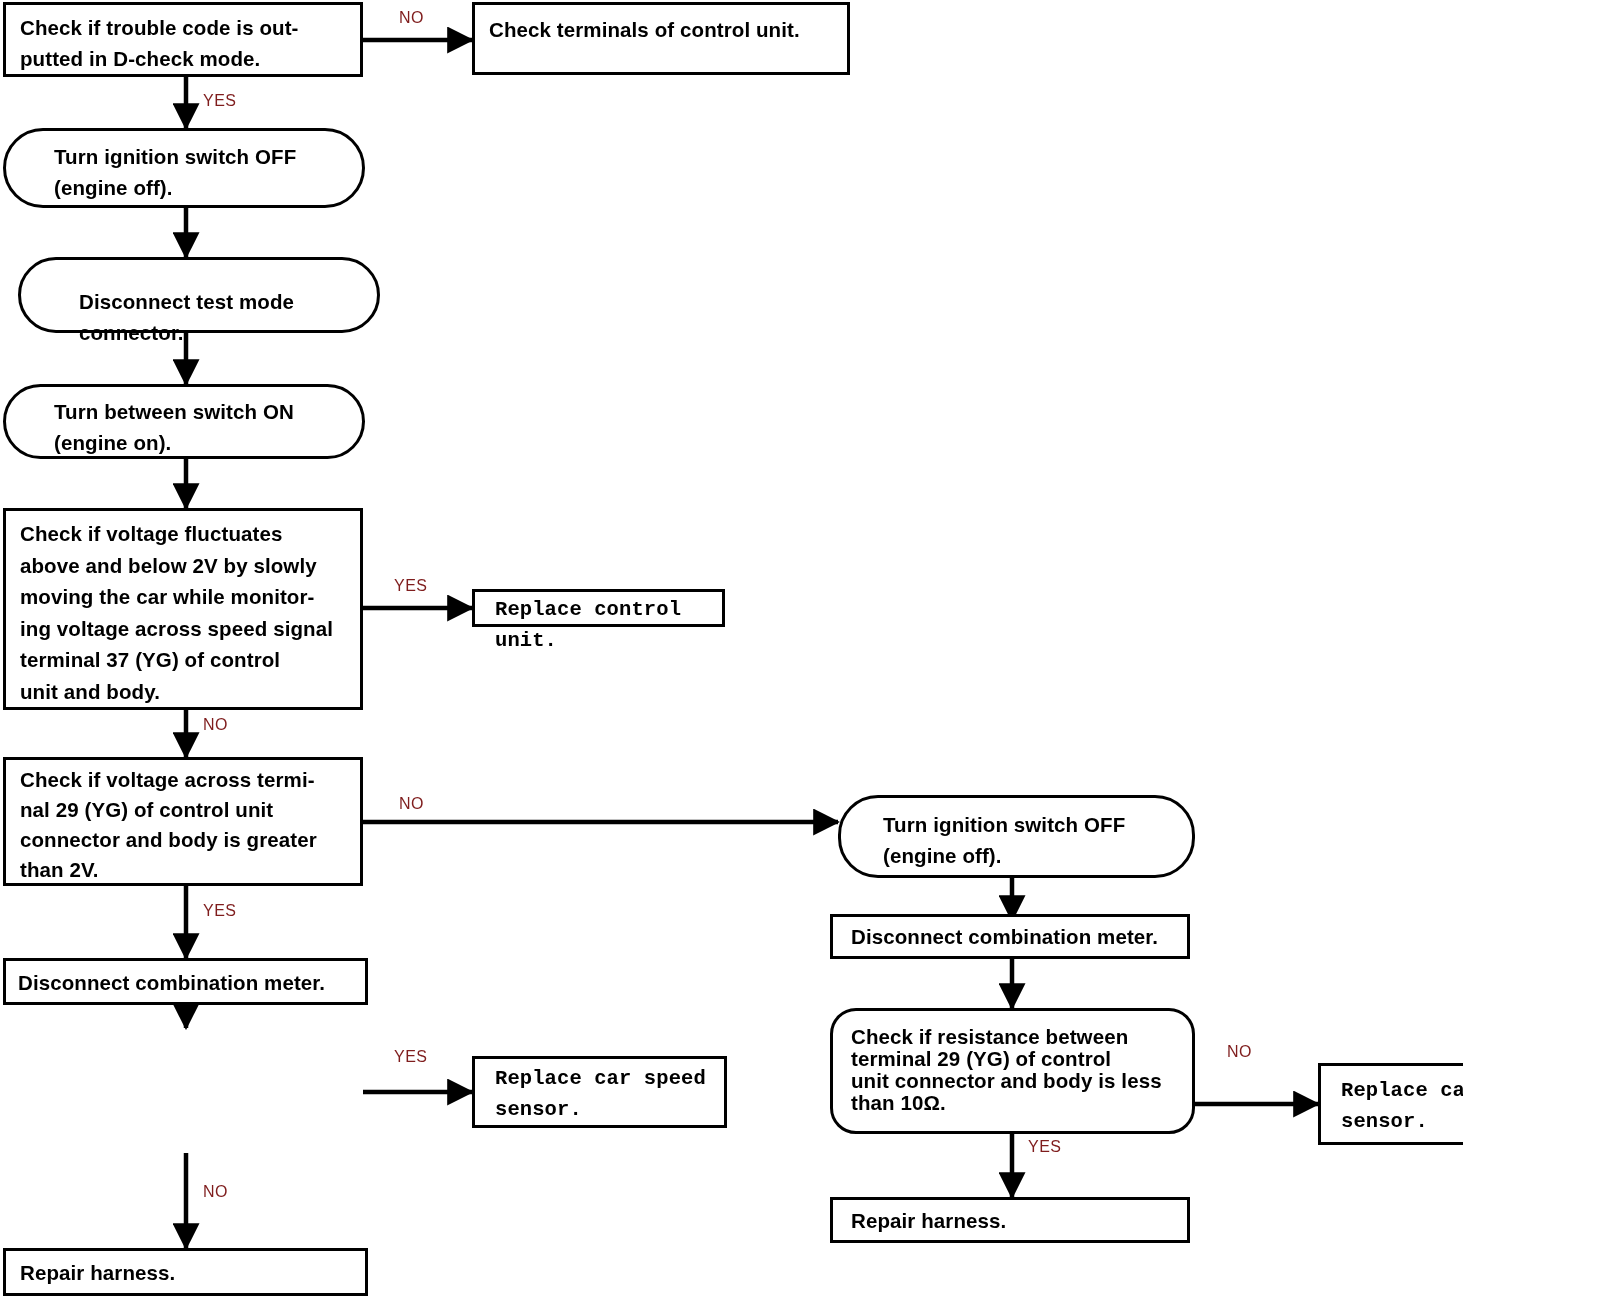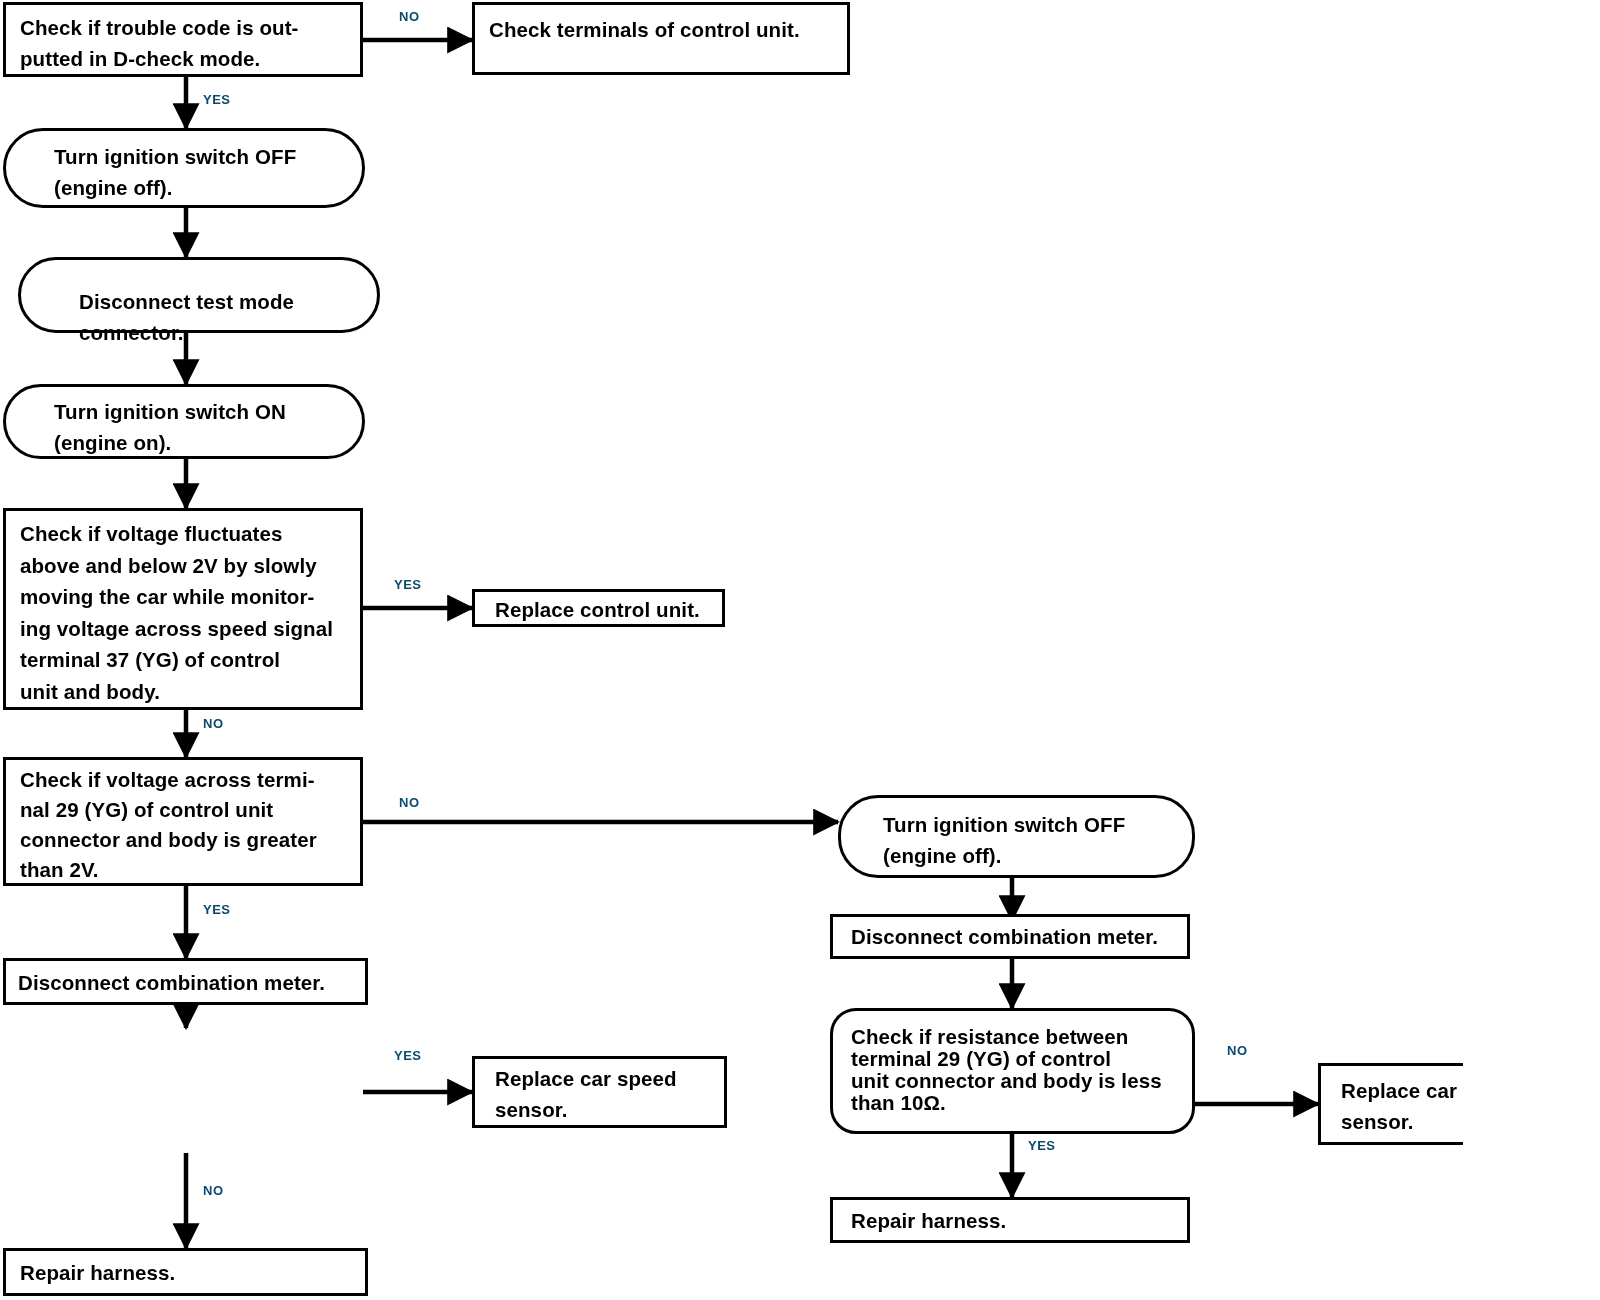--- a/index.html
+++ b/index.html
@@ -41,27 +41,28 @@
   .node.rounded {
     border-radius: 40px;
     text-align: left;
     padding-left: 48px;
   }
   .node.process {
     text-align: left;
   }
   .node.center-pad {
     padding-left: 20px;
+    font-family: Liberation Mono, monospace;
   }
   .edge-label {
     position: absolute;
     font-family: "Liberation Sans", sans-serif;
-    font-size: 13px;
-    font-weight: 700;
-    color: #0c4a6e;
+    font-size: 16px;
+    font-weight: 400;
+    color: #7f1d1d;
     letter-spacing: 0.5px;
     white-space: nowrap;
   }
 </style>
 </head>
 <body>
 
 <div id="canvas">
 
   <svg id="edges" viewBox="0 0 1600 1300" width="1600" height="1300">
@@ -110,21 +111,21 @@
 putted in D-check mode.</div>
 
   <div class="node process" style="left:472px; top:2px; width:378px; height:73px; padding-top:9px;">Check terminals of control unit.</div>
 
   <div class="node rounded" style="left:3px; top:128px; width:362px; height:80px; padding-top:10px;">Turn ignition switch OFF
 (engine off).</div>
 
   <div class="node rounded" style="left:18px; top:257px; width:362px; height:76px; padding-top:26px; padding-left:58px;">Disconnect test mode
 connector.</div>
 
-  <div class="node rounded" style="left:3px; top:384px; width:362px; height:75px; padding-top:9px;">Turn ignition switch ON
+  <div class="node rounded" style="left:3px; top:384px; width:362px; height:75px; padding-top:9px;">Turn between switch ON
 (engine on).</div>
 
   <div class="node process" style="left:3px; top:508px; width:360px; height:202px; padding-top:7px; line-height:31.5px;">Check if voltage fluctuates
 above and below 2V by slowly
 moving the car while monitor-
 ing voltage across speed signal
 terminal 37 (YG) of control
 unit and body.</div>
 
   <div class="node process center-pad" style="left:472px; top:589px; width:253px; height:38px; padding-top:2px;">Replace control unit.</div>

